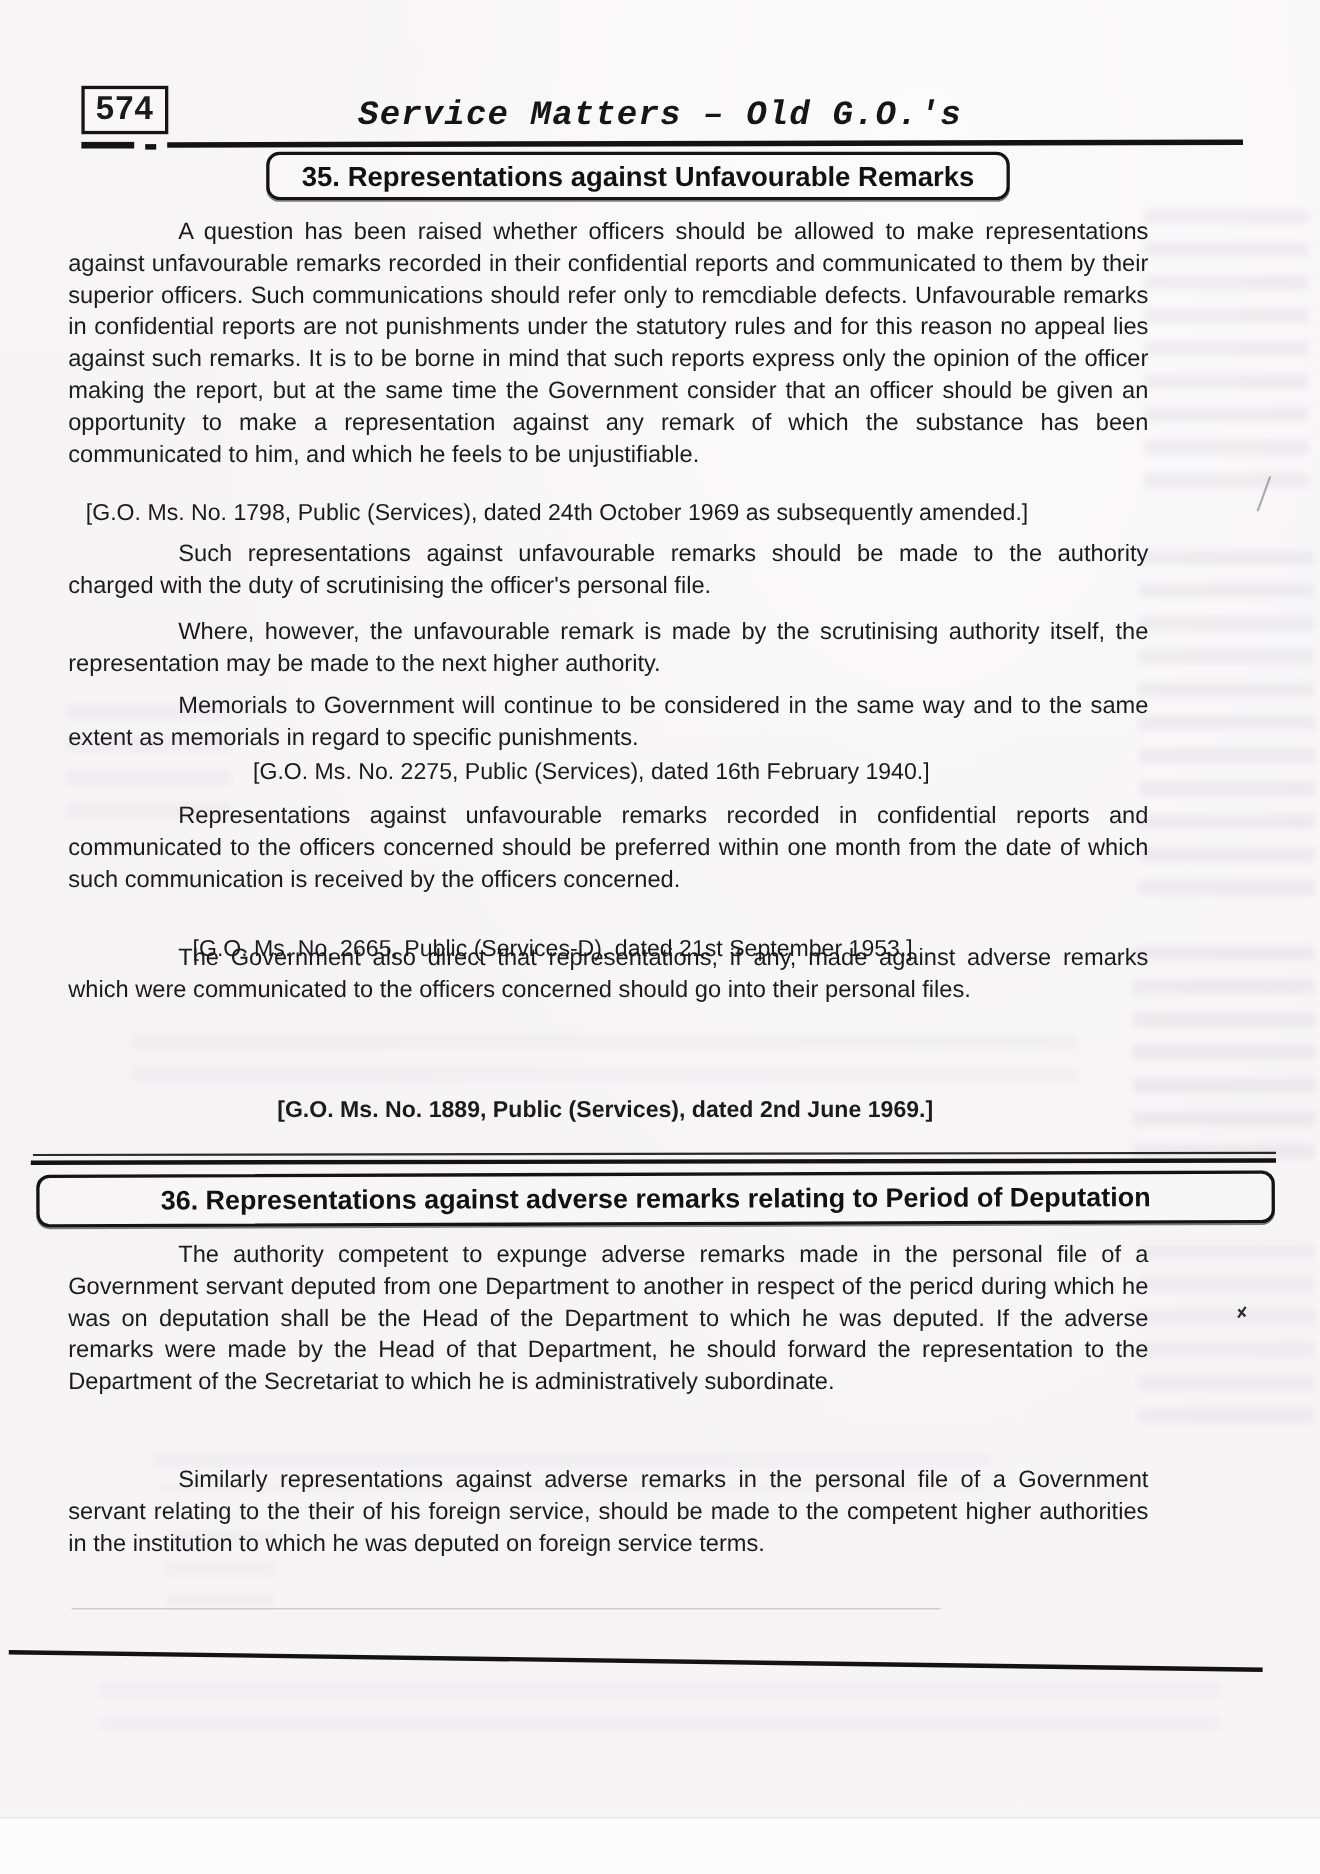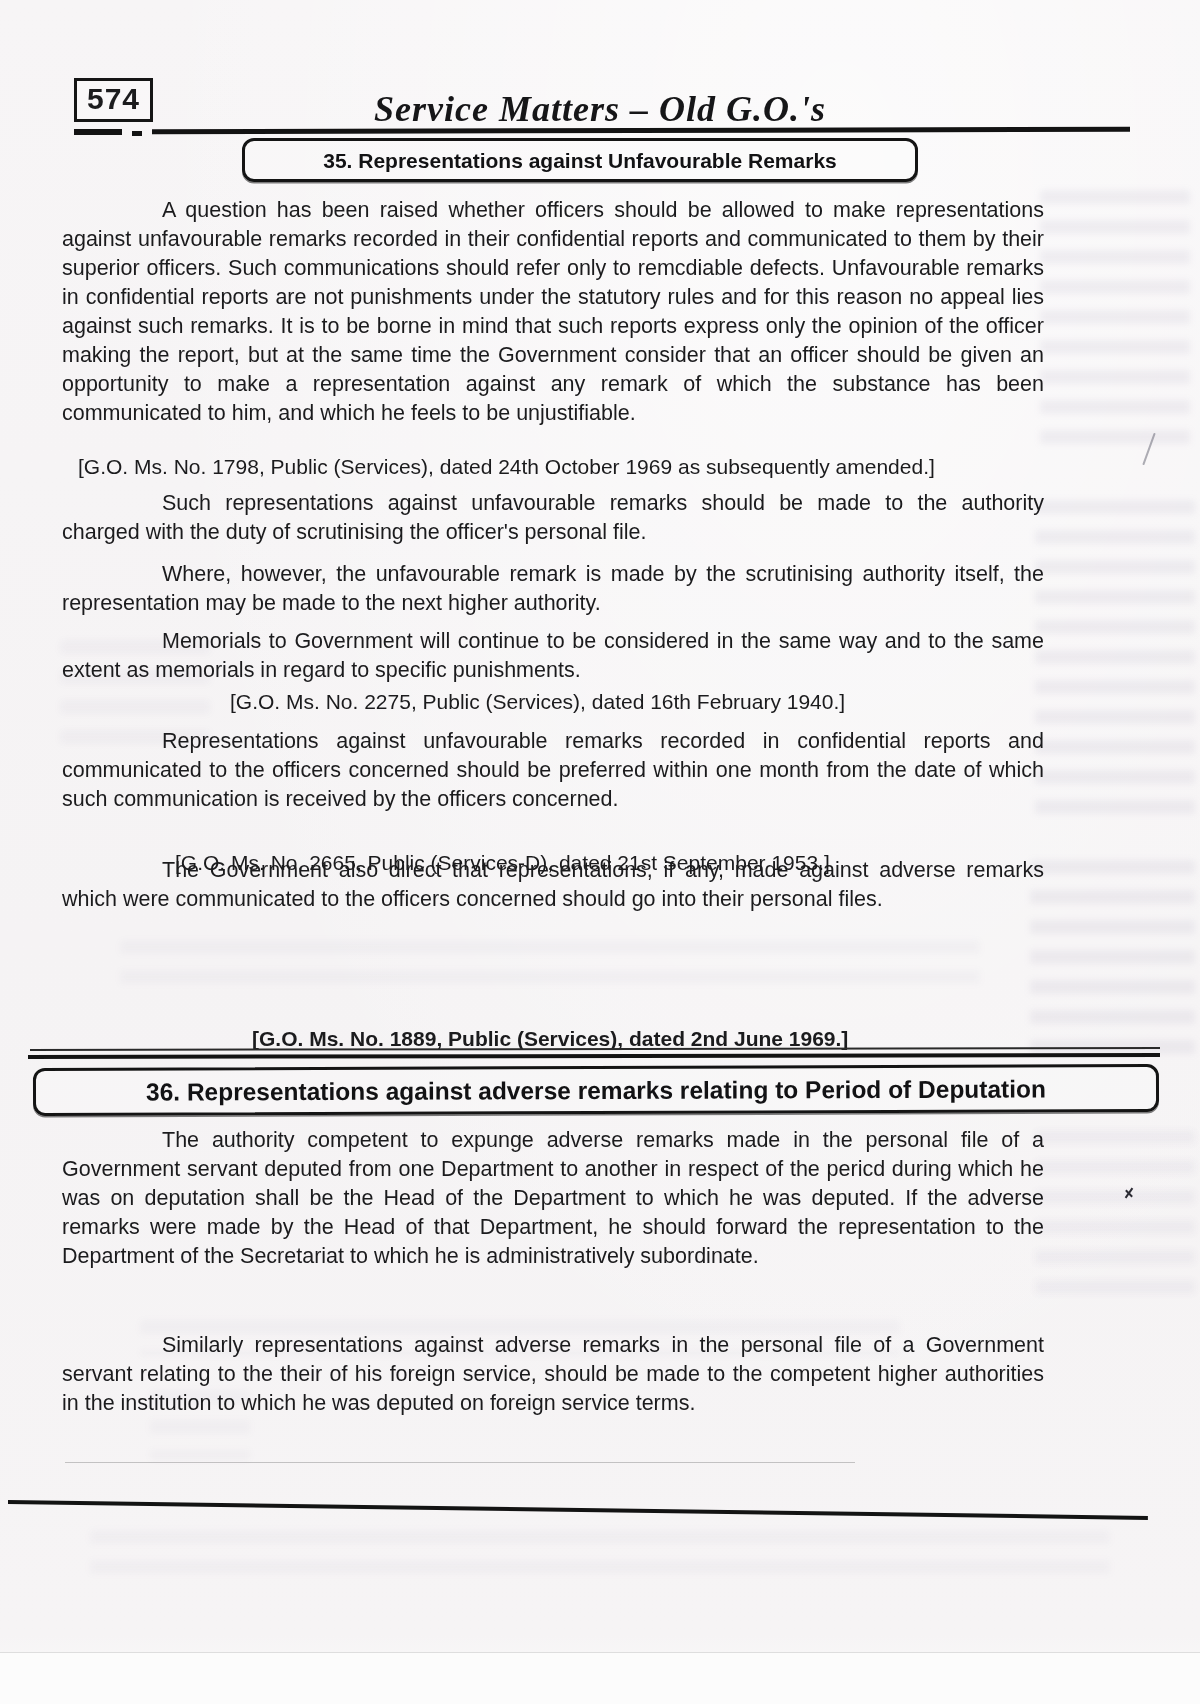--- a/index.html
+++ b/index.html
@@ -25,35 +25,35 @@
     filter:blur(3px);
   }
   .pageno-box {
     position:absolute; left:74px; top:78px;
     border:3px solid #151515; padding:1px 10px 3px 10px;
     font-size:30px; font-weight:bold; letter-spacing:1px;
     background:rgba(255,255,255,.25);
   }
   .header-title {
     position:absolute; left:0; right:0; top:88px; text-align:center;
-    font-family:Liberation Serif, serif;
-    font-style:italic; font-weight:bold; font-size:36px; letter-spacing:1px;
+    font-family:Liberation Mono, monospace;
+    font-style:italic; font-weight:bold; font-size:31px; letter-spacing:1px;
     color:#161618;
   }
   .rule { position:absolute; background:#131313; }
   .rule.soft { background:#2a2a2a; }
   .heading-box {
     position:absolute;
     border:3px solid #141414; border-radius:12px;
     font-weight:bold; text-align:center;
     background:rgba(255,255,255,.2);
     color:#121214;
     box-shadow:0 1.5px 0 rgba(20,20,20,.55);
   }
-  .heading-box.s35 { left:242px; top:138px; width:676px; height:44px; font-size:21px; line-height:40px; }
+  .heading-box.s35 { left:242px; top:138px; width:676px; height:44px; font-size:25px; line-height:40px; }
   .heading-box.s36 { left:33px; top:1066px; width:1126px; height:48px; font-size:24.5px; line-height:43px; transform:rotate(-0.2deg); }
   .para {
     position:absolute; left:62px; width:982px;
     font-size:21.5px; line-height:29px;
     text-align:justify; text-indent:100px;
     color:#1b1b1d;
   }
   .cite {
     position:absolute;
     font-size:21px; line-height:28px; white-space:nowrap;
@@ -106,21 +106,21 @@
 
   <div class="para" style="top:196px;">A question has been raised whether officers should be allowed to make representations against unfavourable remarks recorded in their confidential reports and communicated to them by their superior officers. Such communications should refer only to remcdiable defects. Unfavourable remarks in confidential reports are not punishments under the statutory rules and for this reason no appeal lies against such remarks. It is to be borne in mind that such reports express only the opinion of the officer making the report, but at the same time the Government consider that an officer should be given an opportunity to make a representation against any remark of which the substance has been communicated to him, and which he feels to be unjustifiable.</div>
   <div class="cite" style="left:78px;  top:453px;">[G.O. Ms. No. 1798, Public (Services), dated 24th October 1969  as subsequently amended.]</div>
   <div class="para" style="top:489px;">Such representations against unfavourable remarks should be made to the authority charged with the duty of scrutinising the officer's personal file.</div>
   <div class="para" style="top:560px;">Where, however, the unfavourable remark is made by the scrutinising authority itself, the representation may be made to the next higher authority.</div>
   <div class="para" style="top:627px;">Memorials to Government will continue to be considered in the same way and to the same extent as memorials in regard to specific punishments.</div>
   <div class="cite" style="left:230px; top:688px;">[G.O. Ms. No. 2275, Public (Services), dated 16th February 1940.]</div>
   <div class="para" style="top:727px;">Representations against unfavourable remarks recorded in confidential reports and communicated to the officers concerned should be preferred within one month from the date of which such communication is received by the officers concerned.</div>
   <div class="cite" style="left:175px; top:820px;margin-top:29px;">[G.O. Ms. No. 2665, Public (Services-D), dated 21st September 1953.]</div>
   <div class="para" style="top:856px;">The Government also direct that representations, if any, made against adverse remarks which were communicated to the officers concerned should go into their personal files.</div>
-  <div class="cite bold" style="left:252px; top:1025px;">[G.O. Ms. No. 1889, Public (Services), dated  2nd June 1969.]</div>
+  <div class="cite bold" style="left:252px; top:995px;">[G.O. Ms. No. 1889, Public (Services), dated  2nd June 1969.]</div>
 
   <div class="rule soft" style="left:30px; top:1048px; width:1130px; height:2px; transform:rotate(-0.1deg);"></div>
   <div class="rule" style="left:28px; top:1054px; width:1132px; height:4px; transform:rotate(-0.1deg);"></div>
 
   <div class="heading-box s36">36. Representations against adverse remarks relating to Period of Deputation</div>
 
   <div class="para" style="top:1126px;">The authority competent to expunge adverse remarks made in the personal file of a Government servant deputed from one Department to another in respect of the pericd during which he was on deputation shall be the Head of the Department to which he was deputed. If the adverse remarks were made by the Head of that Department, he should forward the representation to the Department of the Secretariat to which he is administratively subordinate.</div>
   <div class="para" style="top:1331px;">Similarly representations against adverse remarks in the personal file of a Government servant relating to the their of his foreign service, should be made to the competent higher authorities in the institution to which he was deputed on foreign service terms.</div>
 
   <div class="rule soft" style="left:65px; top:1462px; width:790px; height:1px; opacity:.25;"></div>

